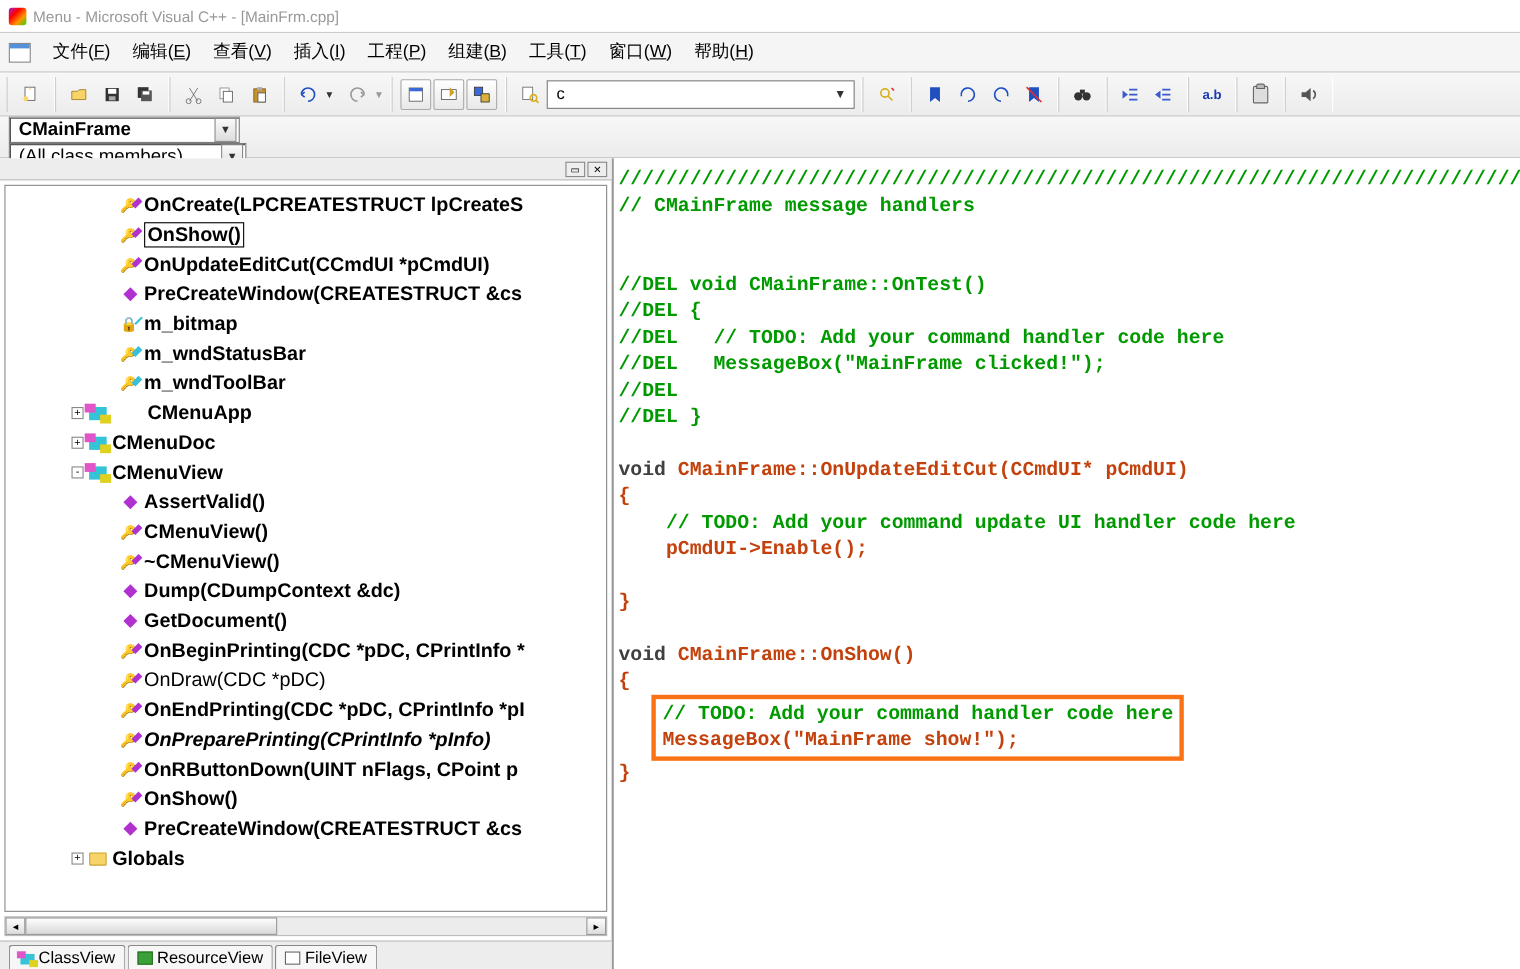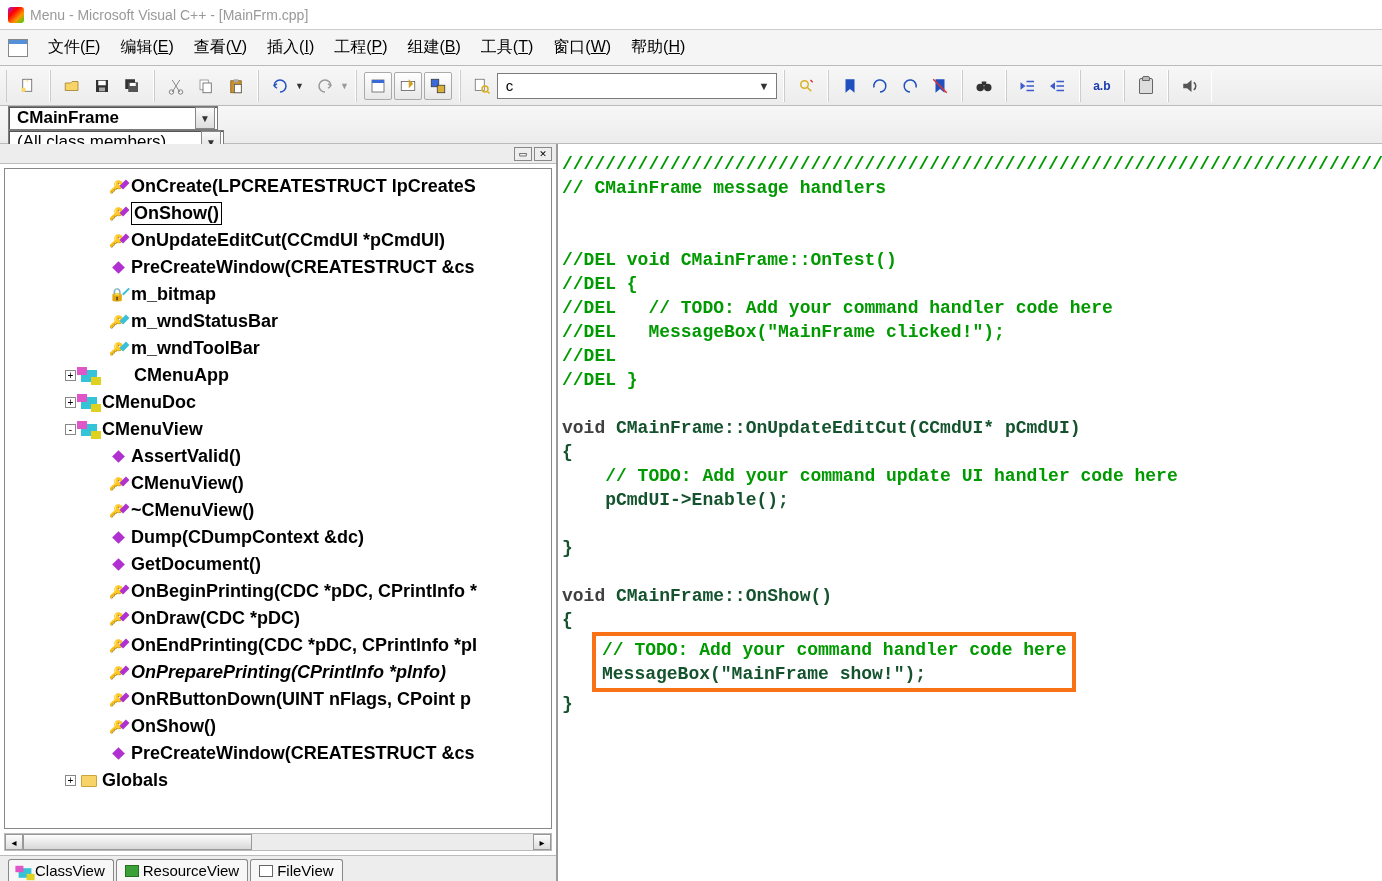--- a/index.html
+++ b/index.html
@@ -191,21 +191,21 @@
   .editor pre {
     margin:0;
     font-family: "Consolas","Courier New",monospace;
     font-size:18px;
     font-weight:bold;
     line-height:24px;
     white-space:pre;
   }
   .c-comment { color:#009a00; }
   .c-keyword { color:#404040;margin-top:48px; }
-  .c-plain { color:#14532d; }
+  .c-plain { color:#c2410c; }
   .highlight-box {
     border:4px solid #f97316;
     padding: 2px 6px;
     display:inline-block;
     margin-left:30px;
   }
   .abc { font-size:12px; color:#1a3ab0; font-weight:bold;}
   .trash{width:14px;height:16px;border:1px solid #666;border-radius:2px 2px 1px 1px;position:relative;background:#ddd;}
   .trash::before{content:"";position:absolute;top:-3px;left:2px;right:2px;height:3px;background:#bbb;border:1px solid #666;border-radius:2px 2px 0 0;}
   .hscroll {
@@ -645,21 +645,21 @@
             <span class="key">🔑</span>
             <span class="diamond-s"></span>
           </span>
           <span class="label" style="font-weight: bold;">OnBeginPrinting(CDC *pDC, CPrintInfo *</span>
         </div>
         <div class="tree-row" style="padding-left: 104px;">
           <span class="ico">
             <span class="key">🔑</span>
             <span class="diamond-s"></span>
           </span>
-          <span class="label" style="font-weight: bold;">OnDraw(CDC *pDC)</span>
+          <span class="label" style="font-weight: normal;">OnDraw(CDC *pDC)</span>
         </div>
         <div class="tree-row" style="padding-left: 104px;">
           <span class="ico">
             <span class="key">🔑</span>
             <span class="diamond-s"></span>
           </span>
           <span class="label" style="font-weight: bold;">OnEndPrinting(CDC *pDC, CPrintInfo *pI</span>
         </div>
         <div class="tree-row" style="padding-left: 104px;">
           <span class="ico">

